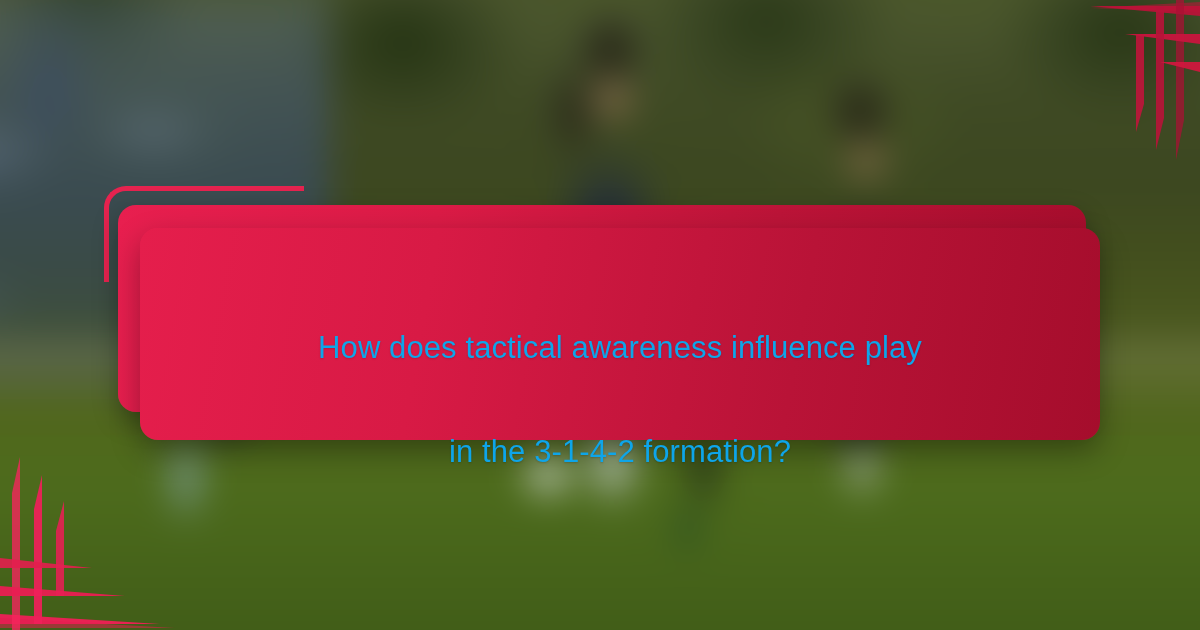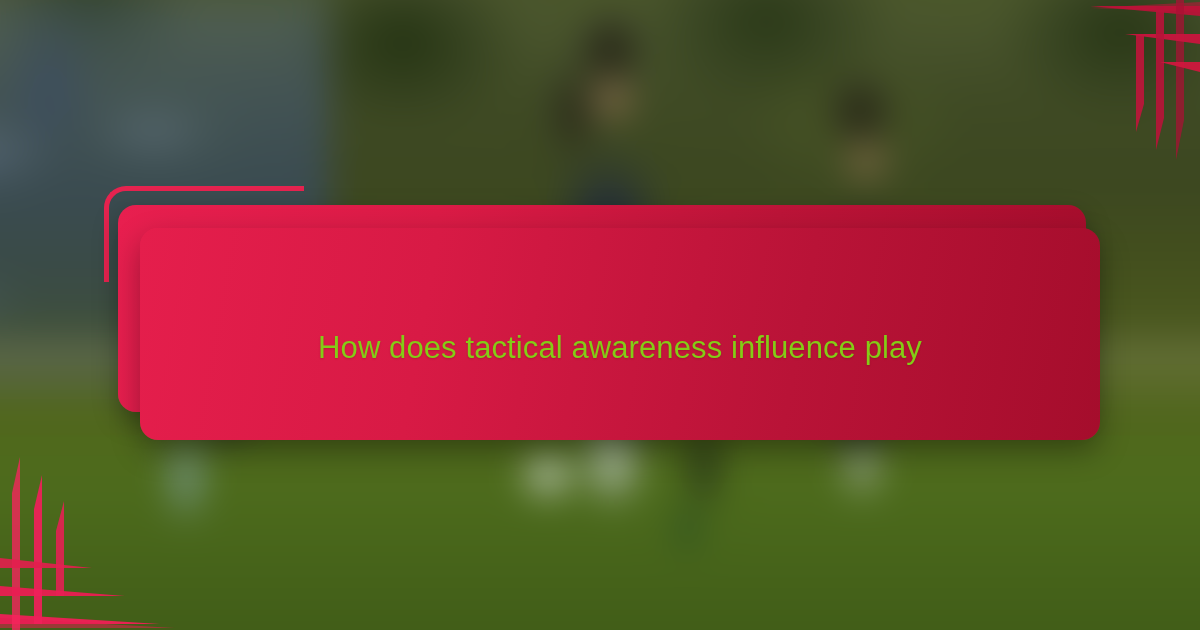--- a/index.html
+++ b/index.html
@@ -159,21 +159,21 @@
     border-top-left-radius: 22px;
     border-right: 0; border-bottom: 0;
   }
 
   
   .headline {
     position: absolute;
     left: 170px; top: 270px;
     width: 900px;
     text-align: center;
-    color: #84cc16;
+    color: #0ea5e9;
     font-family: "Liberation Sans", sans-serif;
     font-size: 31px;
     font-weight: 300;
     line-height: 52px;
     letter-spacing: .1px;
     text-shadow: 0 1px 2px rgba(0,0,0,.16);
     white-space: pre-line;
   }
   .headline-line { display: block; }
 </style>
@@ -212,15 +212,16 @@
   </svg>
 
   <div class="card-outline"></div>
 
   <div class="card-back"></div>
 
   <div class="card-front"></div>
 
   <div class="headline">
     <span class="headline-line">How does tactical awareness influence play</span>
+    <span class="headline-line">in the 3-1-4-2 formation?</span>
   </div>
 
 </div>
 
 </body></html>

